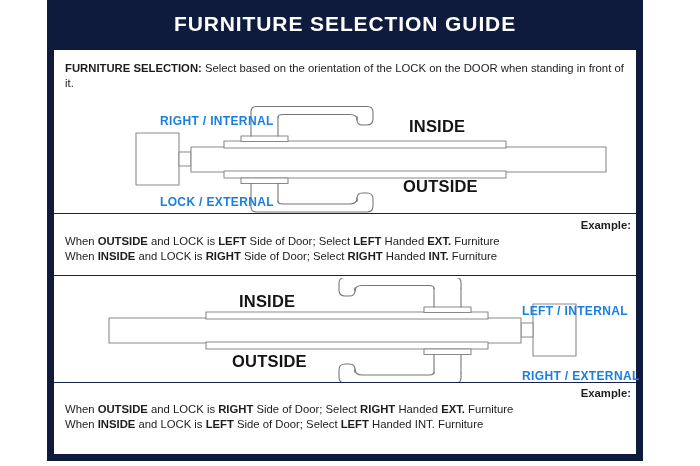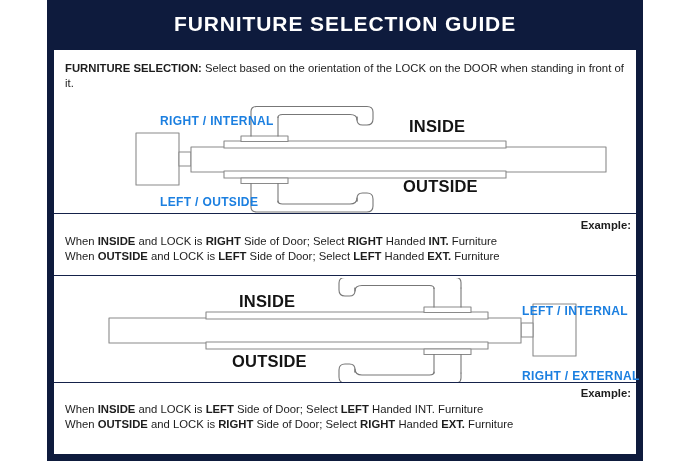--- a/index.html
+++ b/index.html
@@ -200,31 +200,31 @@
           <path d="M224 97
                    L224 96
                    Q224 99 228.5 99
                    L296 99
                    Q303 99 303 93
                    L303 96"></path>
         </g>
       </svg>
 
       <div class="blue-label" id="d1-lbl-right-internal">RIGHT / INTERNAL</div>
-      <div class="blue-label" id="d1-lbl-left-external">LEFT / OUTSIDE</div>
+      <div class="blue-label" id="d1-lbl-left-external">LOCK / EXTERNAL</div>
       <div class="side-label" id="d1-lbl-inside">INSIDE</div>
       <div class="side-label" id="d1-lbl-outside">OUTSIDE</div>
     </div>
 
     <div class="rule" id="rule-1"></div>
 
     <div class="example" id="example-1">
       <div class="ex-head">Example:</div>
+      <div><span>When </span><b>OUTSIDE</b><span> and LOCK is </span><b>LEFT</b><span> Side of Door;   Select </span><b>LEFT</b><span> Handed </span><b>EXT.</b><span> Furniture</span></div>
       <div><span>When </span><b>INSIDE</b><span> and LOCK is </span><b>RIGHT</b><span> Side of Door;  Select </span><b>RIGHT</b><span> Handed </span><b>INT.</b><span> Furniture</span></div>
-      <div><span>When </span><b>OUTSIDE</b><span> and LOCK is </span><b>LEFT</b><span> Side of Door;   Select </span><b>LEFT</b><span> Handed </span><b>EXT.</b><span> Furniture</span></div>
     </div>
 
     <div class="rule" id="rule-2"></div>
 
     <div class="diagram" id="diagram-2">
       <svg width="582" height="104" viewBox="0 0 582 104">
         <g transform="translate(582,0) scale(-1,1)" fill="none" stroke="#777777" stroke-width="1.1" stroke-linejoin="round" stroke-linecap="round">
 
           <rect x="60" y="26" width="43" height="52" fill="#ffffff" stroke="#8a8a8a"></rect>
 
@@ -282,18 +282,18 @@
       <div class="blue-label" id="d2-lbl-left-internal">LEFT / INTERNAL</div>
       <div class="blue-label" id="d2-lbl-right-external">RIGHT / EXTERNAL</div>
       <div class="side-label" id="d2-lbl-inside">INSIDE</div>
       <div class="side-label" id="d2-lbl-outside">OUTSIDE</div>
     </div>
 
     <div class="rule" id="rule-3"></div>
 
     <div class="example" id="example-2">
       <div class="ex-head">Example:</div>
+      <div><span>When </span><b>OUTSIDE</b><span> and LOCK is </span><b>RIGHT</b><span> Side of Door;   Select </span><b>RIGHT</b><span> Handed </span><b>EXT.</b><span> Furniture</span></div>
       <div><span>When </span><b>INSIDE</b><span> and LOCK is </span><b>LEFT</b><span> Side of Door;  Select </span><b>LEFT</b><span> Handed INT. Furniture</span></div>
-      <div><span>When </span><b>OUTSIDE</b><span> and LOCK is </span><b>RIGHT</b><span> Side of Door;   Select </span><b>RIGHT</b><span> Handed </span><b>EXT.</b><span> Furniture</span></div>
     </div>
 
   </div>
 </div>
 
 </body></html>

